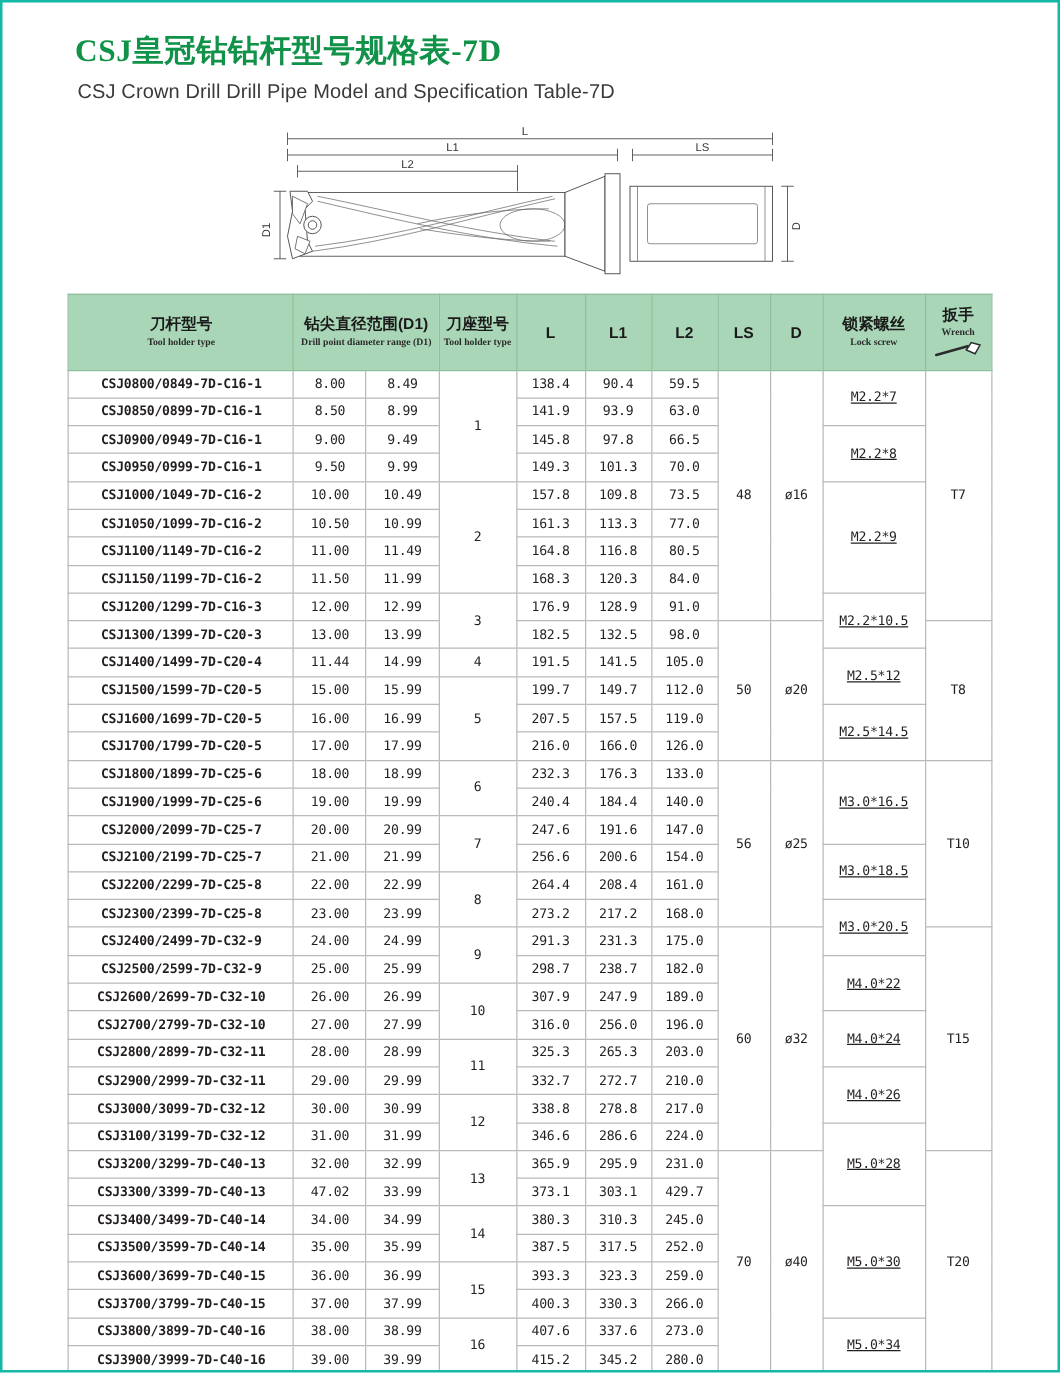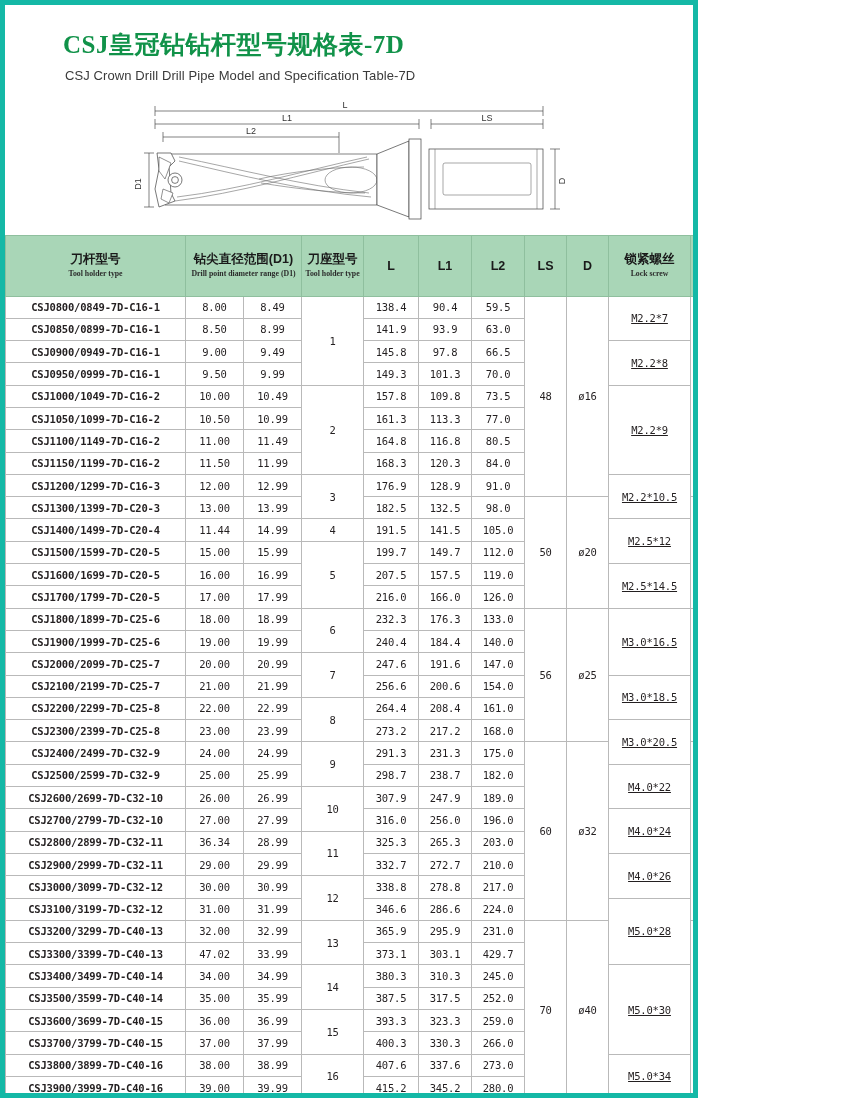--- a/index.html
+++ b/index.html
@@ -5,39 +5,39 @@
   html,body{margin:0;padding:0;}
   body{
     width:850px;height:1100px;
     background:#ffffff;
     font-family:"Liberation Sans", sans-serif;
     color:#231f20;
     -webkit-font-smoothing:antialiased;
   }
   #page{
     position:relative;
-    width:698px;height:1098px;
-    border:5px solid #14b8a6;
+    width:848px;height:1098px;
+    border:2px solid #14b8a6;
     box-sizing:border-box;
     overflow:hidden;
   }
 
   
   .title-block{padding:26px 0 0 58px;}
   .title-cn{
     font-family:"Liberation Serif", serif;
     font-weight:bold;
     font-size:25px;
     letter-spacing:.5px;
     color:#119249;
     line-height:1.1;
     margin:0;
   }
   .title-en{
-    font-size:13px;
+    font-size:16px;
     color:#3a3a3a;
     margin:9px 0 0 2px;
     letter-spacing:.1px;
   }
 
   
   .drawing-wrap{
     position:relative;
     margin:14px 0 0 0;
     height:130px;
@@ -450,21 +450,21 @@
             <td class="model">CSJ2700/2799-7D-C32-10</td>
             <td class="num">27.00</td>
             <td class="num">27.99</td>
             <td class="num">316.0</td>
             <td class="num">256.0</td>
             <td class="num">196.0</td>
             <td class="screw" rowspan="2">M4.0*24</td>
           </tr>
           <tr>
             <td class="model">CSJ2800/2899-7D-C32-11</td>
-            <td class="num">36.34</td>
+            <td class="num">28.00</td>
             <td class="num">28.99</td>
             <td class="group" rowspan="2">11</td>
             <td class="num">325.3</td>
             <td class="num">265.3</td>
             <td class="num">203.0</td>
           </tr>
           <tr>
             <td class="model">CSJ2900/2999-7D-C32-11</td>
             <td class="num">29.00</td>
             <td class="num">29.99</td>

